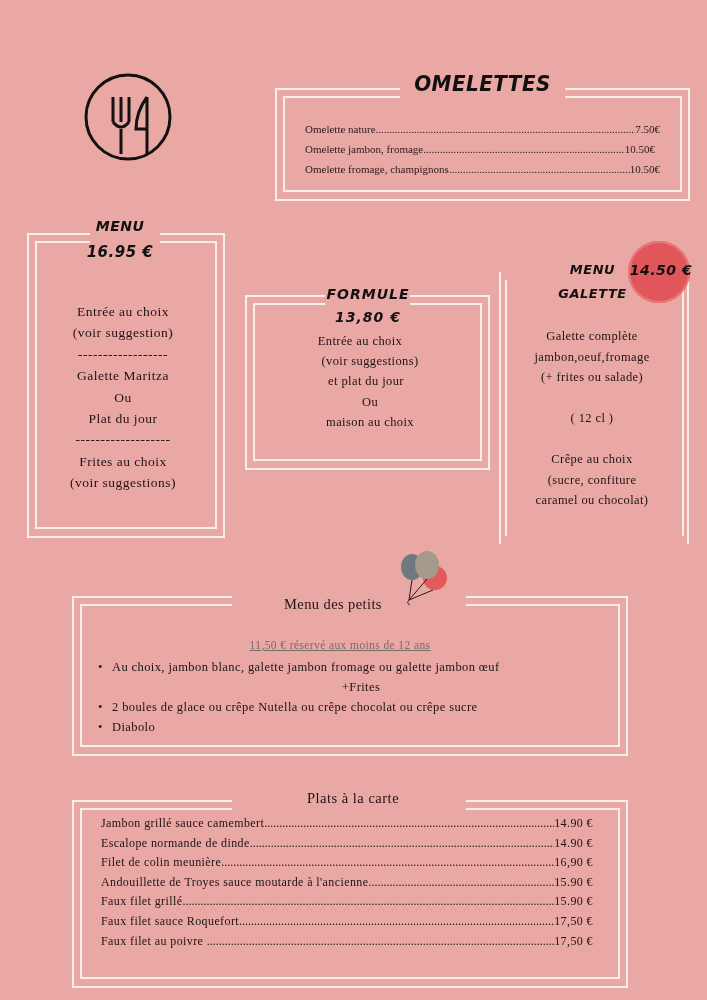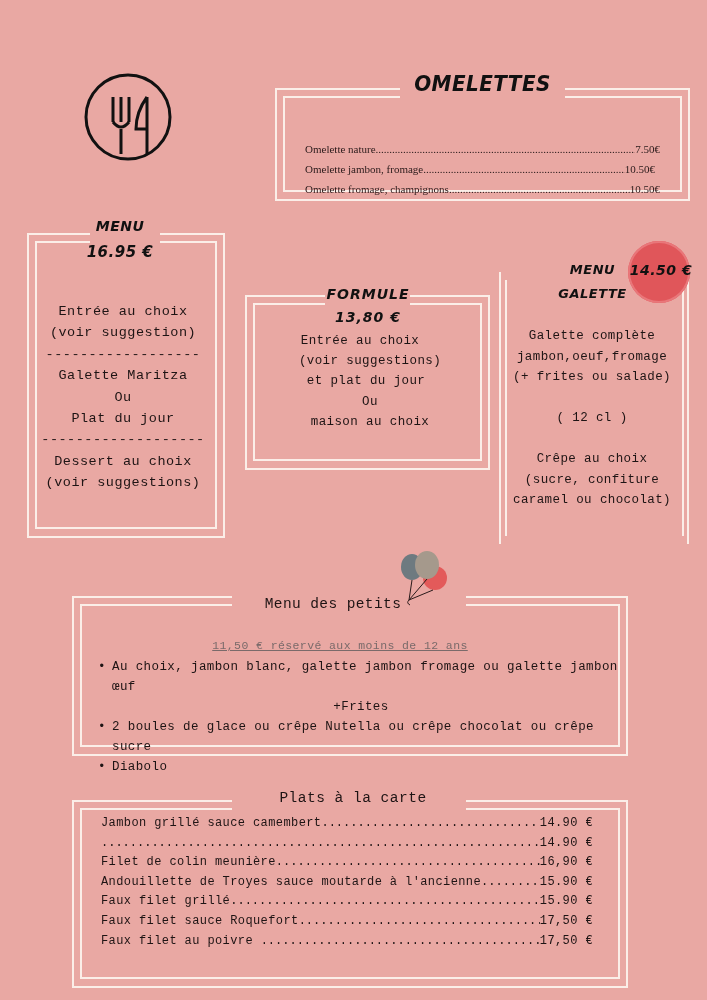--- a/index.html
+++ b/index.html
@@ -9,26 +9,26 @@
     font-family:"DejaVu Serif", serif;
     color:#2a1a1a;
   }
   .abs { position:absolute; }
   .line { position:absolute; background:#fbeee8; }
   .title-hand {
     font-family:"DejaVu Sans", sans-serif;
     font-weight:bold; font-style:italic;
     color:#111; letter-spacing:0.5px;
   }
-  .serif { font-family:Liberation Mono, monospace; color:#1e1414; }
+  .serif { font-family:Liberation Serif, serif; color:#1e1414; }
   .center { text-align:center; }
 
   
   .om-title { left:400px; top:72px; width:165px; text-align:center; font-size:21px; transform:scaleX(0.95); }
-  .om-list { left:305px; top:119px; width:355px; font-size:11px; line-height:20px; font-family:"Liberation Serif", serif;margin-top:20px; }
+  .om-list { left:305px; top:119px; width:355px; font-size:11px; line-height:20px; font-family:"Liberation Serif", serif; }
   .row { display:flex; align-items:baseline; white-space:nowrap; }
   .row .name { flex:none; }
   .row .dots { flex:1; overflow:hidden; white-space:nowrap; letter-spacing:0px; }
   .row .dots::after { content:"................................................................................................................................................................................................................................"; }
   .row .price { flex:none; }
 
   
   .m1-title { left:80px; top:218px; width:80px; text-align:center; font-size:14px; }
   .m1-price { left:70px; top:243px; width:100px; text-align:center; font-size:15px; }
   .m1-body { left:38px; top:301px; width:170px; font-size:13.5px; line-height:21.4px; letter-spacing:0.5px; }
@@ -119,21 +119,21 @@
 <div class="abs title-hand m1-title">MENU</div>
 <div class="abs title-hand m1-price">16.95 €</div>
 <div class="abs serif center m1-body">
   <div>Entrée au choix</div>
   <div>(voir suggestion)</div>
   <div>------------------</div>
   <div>Galette Maritza</div>
   <div>Ou</div>
   <div>Plat du jour</div>
   <div>-------------------</div>
-  <div>Dessert au choix</div>
+  <div>Frites au choix</div>
   <div>(voir suggestions)</div>
 </div>
 
 <div>
   <div class="line" style="left:245px;top:295px;width:80px;height:2px;"></div>
   <div class="line" style="left:410px;top:295px;width:80px;height:2px;"></div>
   <div class="line" style="left:245px;top:295px;width:2px;height:175px;"></div>
   <div class="line" style="left:488px;top:295px;width:2px;height:175px;"></div>
   <div class="line" style="left:245px;top:468px;width:245px;height:2px;"></div>
   <div class="line" style="left:253px;top:303px;width:72px;height:2px;"></div>
@@ -219,20 +219,21 @@
   <div class="line" style="left:80px;top:977px;width:540px;height:2px;"></div>
 </div>
 <div class="abs serif c-title">Plats à la carte</div>
 <div class="abs serif c-list">
   <div class="row">
       <span class="name">Jambon grillé sauce camembert</span>
       <span class="dots"></span>
       <span class="price">14.90 €</span>
     </div>
   <div class="row">
+      <span class="name">Escalope normande de dinde</span>
       <span class="dots"></span>
       <span class="price">14.90 €</span>
     </div>
   <div class="row">
       <span class="name">Filet de colin meunière</span>
       <span class="dots"></span>
       <span class="price">16,90 €</span>
     </div>
   <div class="row">
       <span class="name">Andouillette de Troyes sauce moutarde à l'ancienne</span>

